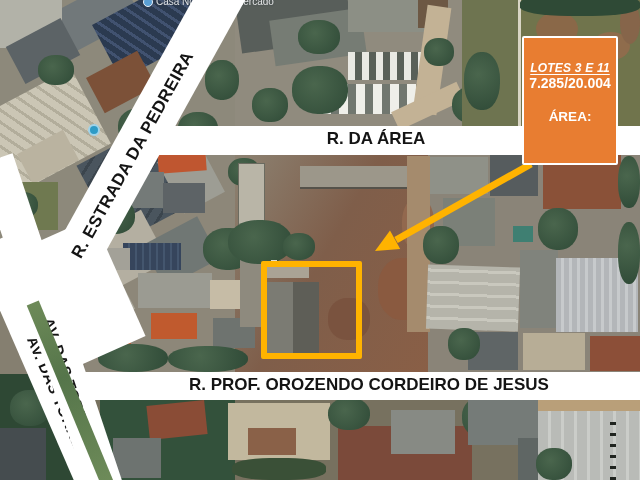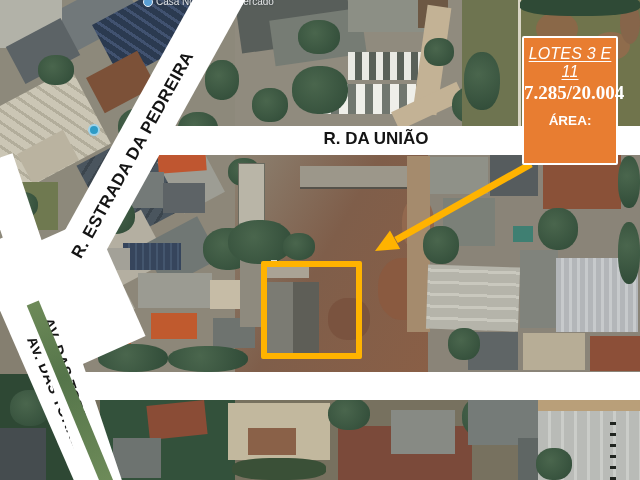--- a/index.html
+++ b/index.html
@@ -13,24 +13,24 @@
   .place-dot{width:8px;height:8px;border-radius:50%;background:#5a9fd4;border:1px solid #e8f0f8;}
   .place-txt{font-size:10px;color:rgba(255,255,255,.85);text-shadow:0 0 2px rgba(40,50,60,.7);}
   .marker{position:absolute;left:88px;top:124px;width:8px;height:8px;border-radius:50%;background:#2e9bc6;border:2px solid #9fd3ea;z-index:3;}
   .lot-outline{position:absolute;left:261px;top:261px;width:101px;height:98px;border:6px solid var(--highlight,#FFB300);border-radius:2px;box-sizing:border-box;z-index:8;}
   .arrow-svg{position:absolute;left:0;top:0;z-index:9;pointer-events:none;}
   .arrow-line{stroke:var(--highlight,#FFB300);stroke-width:7;}
   .arrow-head{fill:var(--highlight,#FFB300);}
   .infobox{position:absolute;left:522px;top:36px;width:96px;height:129px;box-sizing:border-box;
     background:var(--info-box-bg,#E87D31);border:2.5px solid var(--info-box-border,#fff);border-radius:2px;
     z-index:10;color:var(--info-box-text,#fff);text-align:center;padding-top:7px;}
-  .ib-title{font-size:16px;font-weight:400;font-style:italic;text-decoration:underline;text-underline-offset:2px;letter-spacing:.2px;}
+  .ib-title{font-size:12px;font-weight:700;font-style:italic;text-decoration:underline;text-underline-offset:2px;letter-spacing:.2px;margin-top:16px;}
   .ib-label{font-size:13.5px;font-weight:700;margin-top:13px;line-height:1.2;}
-  .ib-value{font-size:19px;font-weight:700;line-height:1.25;font-family:Liberation Serif, serif;}
-  .ib-label.second{margin-top:8px;}
+  .ib-value{font-size:14px;font-weight:700;line-height:1.25;}
+  .ib-label.second{margin-top:16px;}
 </style>
 </head>
 <body>
 
 <div id="stage">
 
   <div class="f" style="left:0;top:0;width:235px;height:312px;background:#8d897b;"></div>
   <div class="f" style="left:235px;top:0;width:290px;height:126px;background:#908b7e;"></div>
   <div class="f" style="left:520px;top:0;width:120px;height:126px;background:#70744c;"></div>
   <div class="f" style="left:85px;top:155px;width:180px;height:218px;background:#8d8779;"></div>
@@ -157,22 +157,23 @@
     <span class="street-label" style="font-size:17px;">R. ESTRADA DA PEDREIRA</span>
   </div>
   <div class="band" style="left:-93px;top:352px;width:280px;height:38px;transform:rotate(66.5deg);">
     <span class="street-label" style="font-size:15px;transform:translateX(28px);">AV. DAS TORRES</span>
   </div>
   <div class="band" style="left:-124px;top:307px;width:350px;height:36px;transform:rotate(71.5deg);">
     <span class="street-label" style="font-size:15px;transform:translateX(58px);">AV. DAS TORRES</span>
   </div>
   <div class="f" style="left:-29px;top:389px;width:200px;height:13px;background:linear-gradient(90deg,#6d8a58,#55754a 40%,#6f8c5a);transform:rotate(67.5deg);z-index:5;"></div>
   <div class="band" style="left:158px;top:126px;width:482px;height:29px;"></div>
-  <div class="lbl-h" style="left:276px;top:129px;width:200px;font-size:17px;">R. DA UNIÃO</div>
+  <div class="lbl-h" style="left:276px;top:129px;width:200px;font-size:17px;">R. DA ÁREA</div>
   <div class="band" style="left:80px;top:372px;width:560px;height:28px;"></div>
+  <div class="lbl-h" style="left:189px;top:375px;width:356px;font-size:17px;">R. PROF. OROZENDO CORDEIRO DE JESUS</div>
 
   <div class="lot-outline"></div>
 
   <svg class="arrow-svg" width="640" height="480" viewBox="0 0 640 480">
     <line class="arrow-line" x1="531" y1="164" x2="396" y2="240"></line>
     <polygon class="arrow-head" points="375,251 390,230.6 400.2,249"></polygon>
   </svg>
 
   <div class="infobox">
     <div class="ib-title">LOTES 3 E 11</div>

